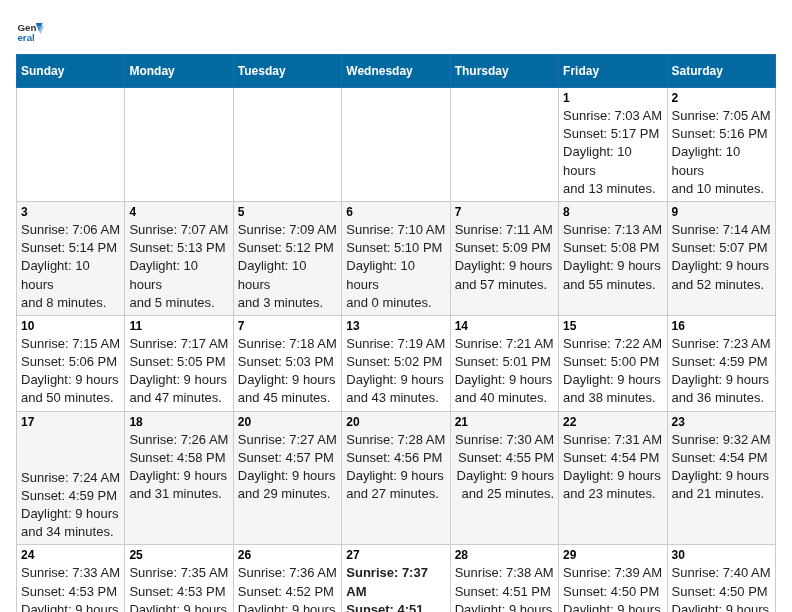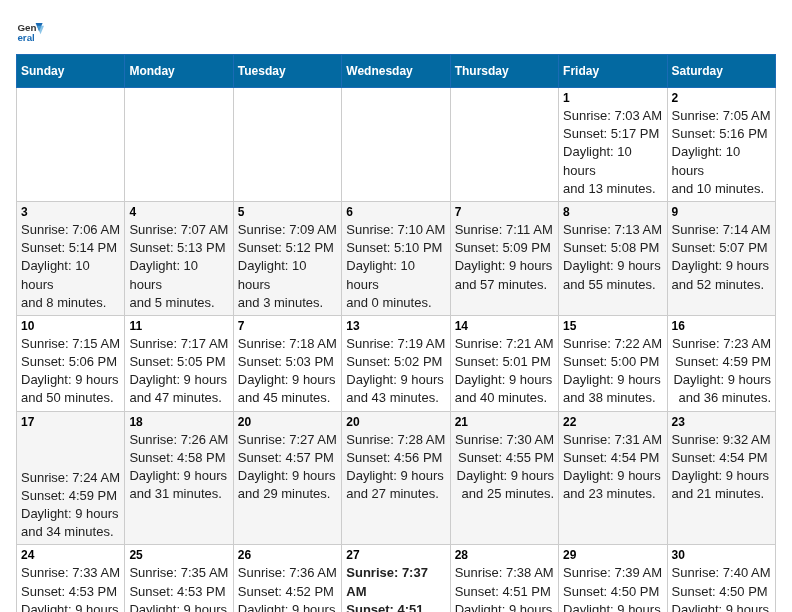--- a/index.html
+++ b/index.html
@@ -226,21 +226,21 @@
         </td>
         <td>
           <span class="day-num">15</span>
           <div class="day-info" style="white-space: pre-line;">Sunrise: 7:22 AM
 Sunset: 5:00 PM
 Daylight: 9 hours
 and 38 minutes.</div>
         </td>
         <td>
           <span class="day-num">16</span>
-          <div class="day-info" style="white-space: pre-line; text-align: right;">Sunrise: 7:23 AM
+          <div class="day-info" style="white-space: pre-line;">Sunrise: 7:23 AM
 Sunset: 4:59 PM
 Daylight: 9 hours
 and 36 minutes.</div>
         </td>
       </tr>
       <tr>
         <td>
           <span class="day-num">17</span>
           <div class="day-info" style="white-space: pre-line; margin-top: 40px;">Sunrise: 7:24 AM
 Sunset: 4:59 PM

